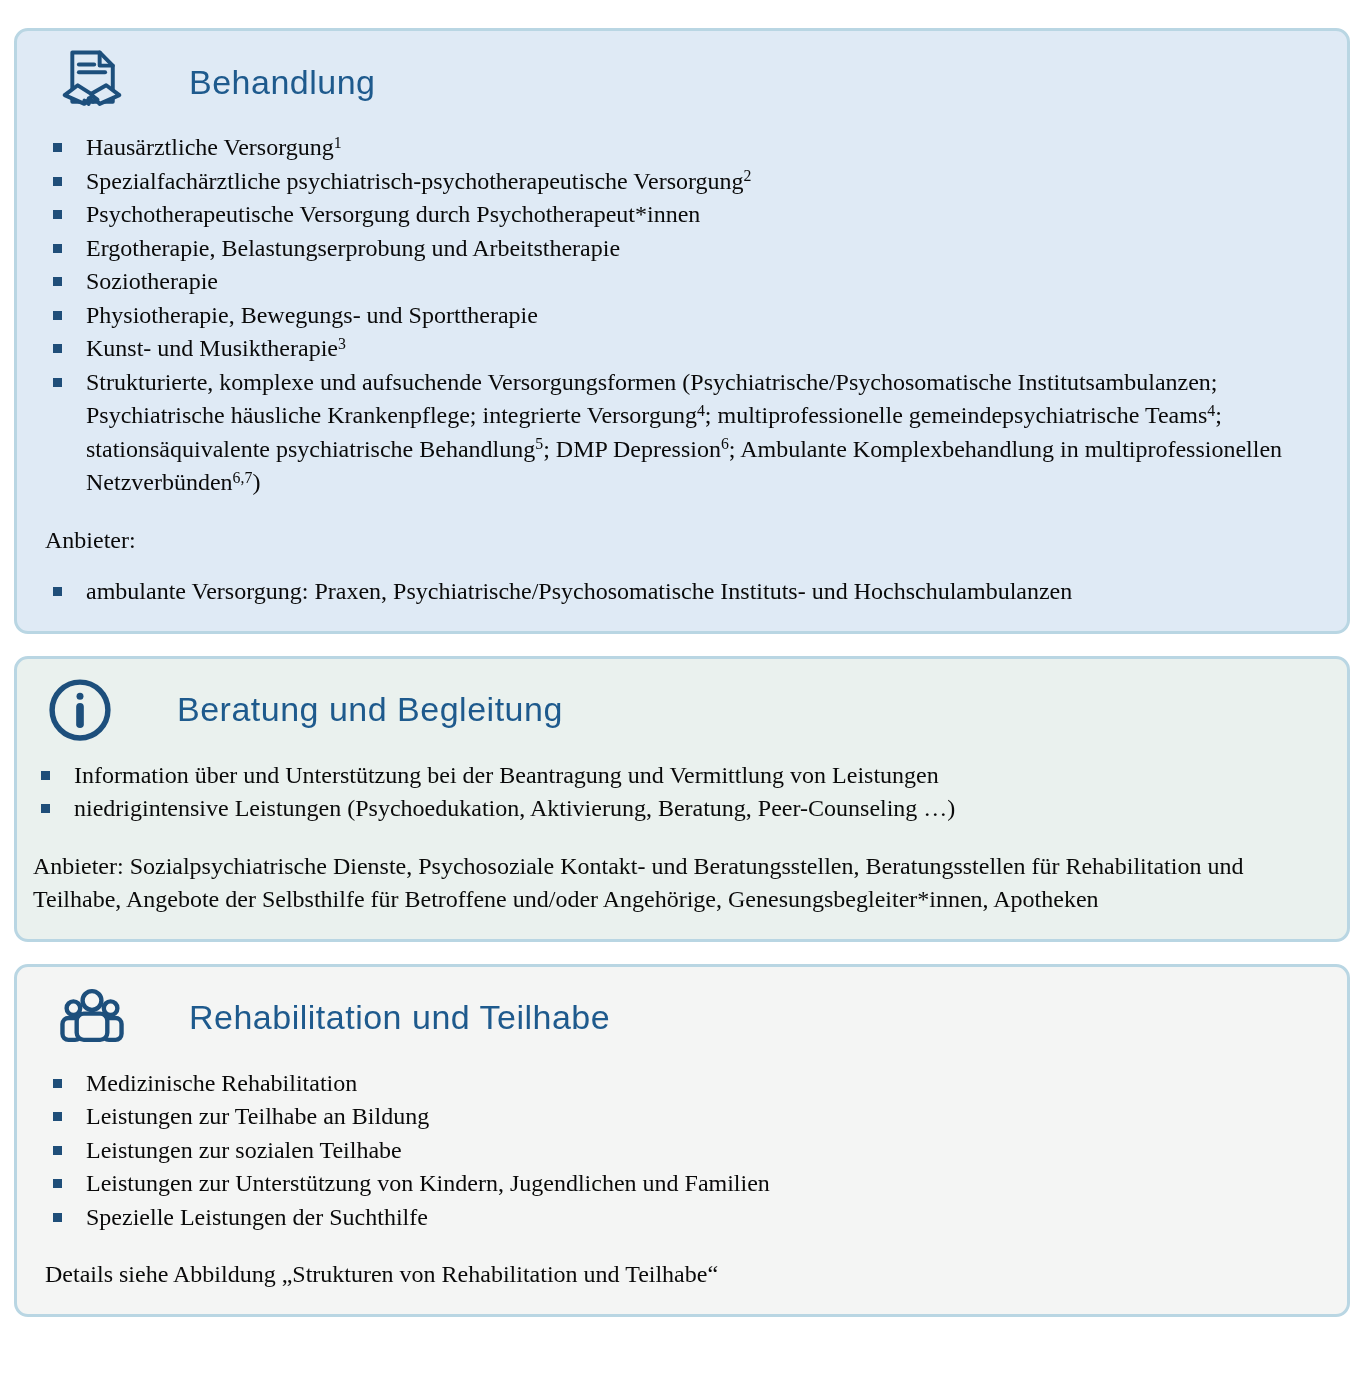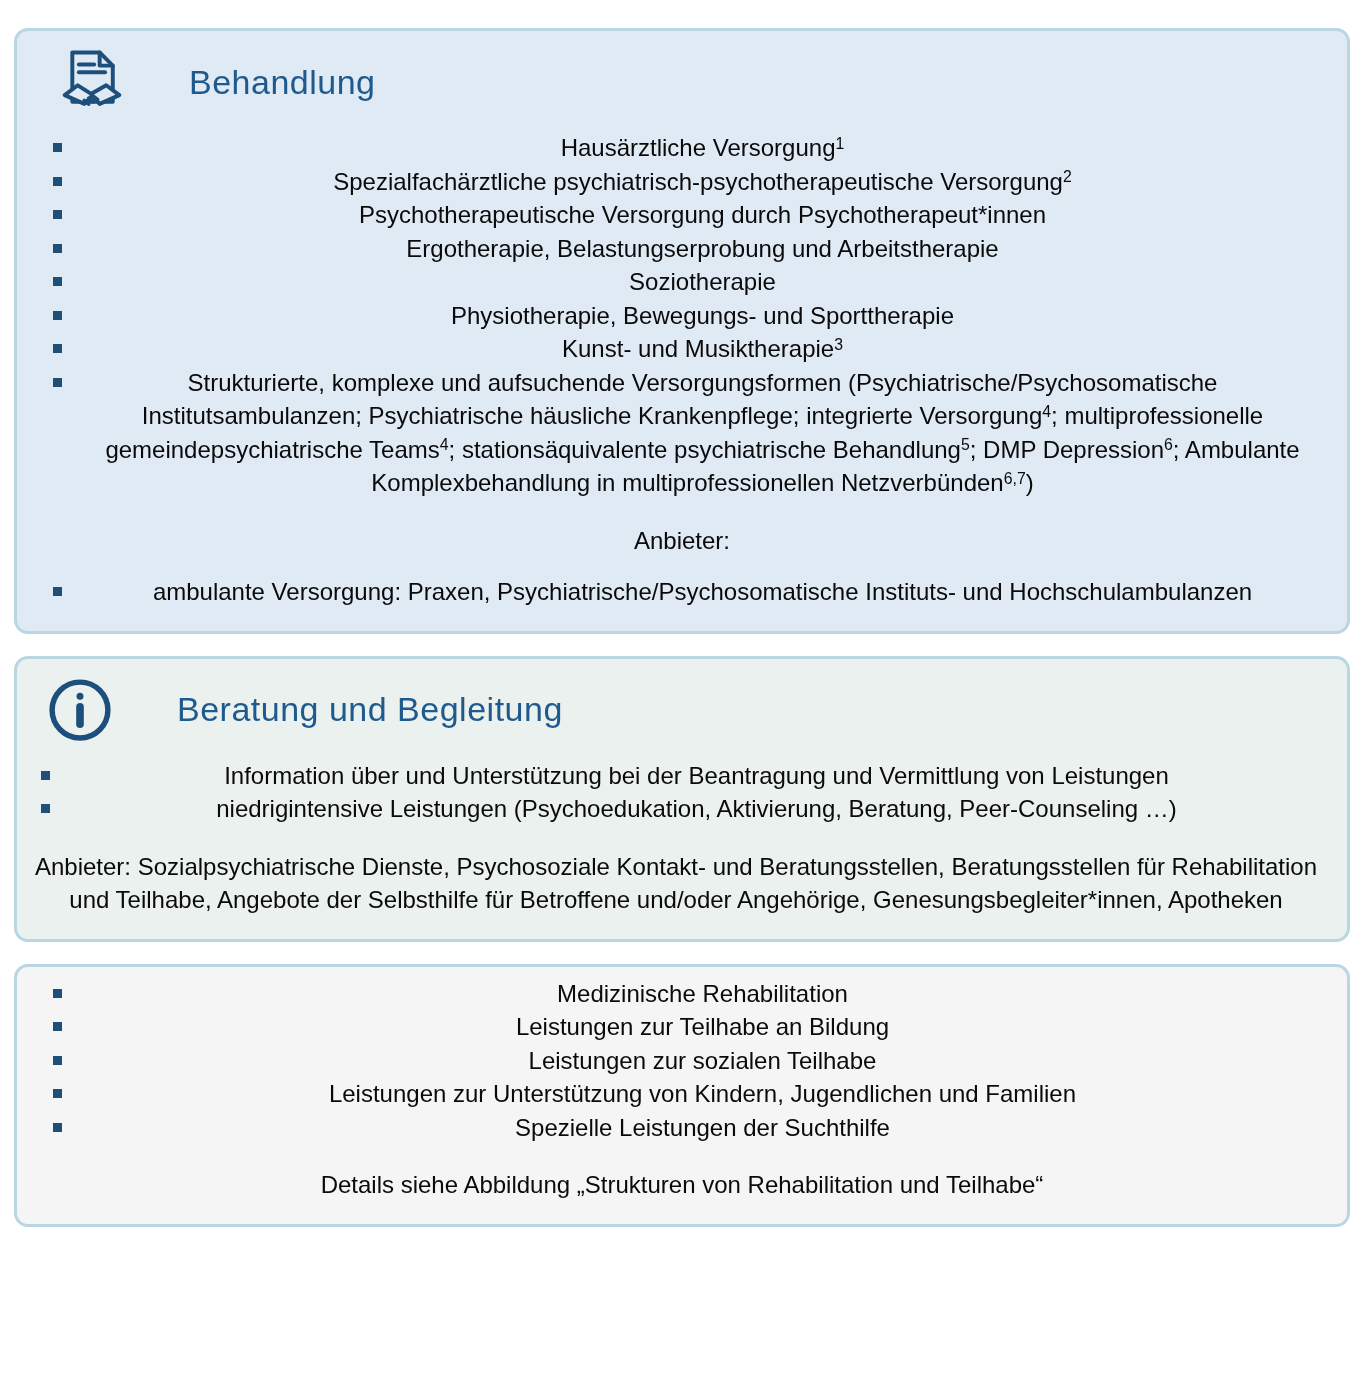--- a/index.html
+++ b/index.html
@@ -19,41 +19,40 @@
     color:var(--text);
   }
   .page{
     padding:28px 13px 6px 14px;
   }
   .panel{
     border:3px solid var(--border);
     border-radius:14px;
     padding:8px 28px 22px 28px;
     margin-bottom:22px;
-    text-align:center;
   }
   .panel:last-child{margin-bottom:0;}
   .panel-header{
     display:flex;
     align-items:center;
     padding:8px 0 12px 12px;
   }
   .panel-icon{
     width:70px;
     height:70px;
     flex:0 0 70px;
   }
   .panel-title{
     margin:0 0 0 62px;
     font-size:34px;
     font-weight:400;
     color:var(--accent);
     letter-spacing:0.5px;
   }
-  .panel-body{font-size:24px;line-height:33.5px;}
+  .panel-body{font-size:24px;line-height:33.5px;font-family:Liberation Serif, serif;}
   ul.bullets{
     list-style:none;
     margin:2px 0 0 0;
     padding:0;
   }
   ul.bullets li{
     position:relative;
     padding-left:41px;
   }
   ul.bullets li::before{
@@ -129,20 +128,33 @@
     <div class="panel-body">
         <ul class="bullets">
           <li>Information über und Unterstützung bei der Beantragung und Vermittlung von Leistungen</li>
           <li>niedrigintensive Leistungen (Psychoedukation, Aktivierung, Beratung, Peer-Counseling …)</li>
         </ul>
         <p class="para">Anbieter: Sozialpsychiatrische Dienste, Psychosoziale Kontakt- und Beratungsstellen, Beratungsstellen für Rehabilitation und Teilhabe, Angebote der Selbsthilfe für Betroffene und/oder Angehörige, Genesungsbegleiter*innen, Apotheken</p>
       </div>
   </section>
 
   <section class="panel" style="background: rgb(244, 245, 244);">
+    <div class="panel-header">
+      <span class="panel-icon">
+        <svg viewBox="0 0 64 64" width="70" height="70" fill="none" stroke="#1d4f7c" stroke-width="4" stroke-linejoin="round">
+          <circle cx="15" cy="23" r="6.2" fill="#f4f5f4"></circle>
+          <circle cx="49" cy="23" r="6.2" fill="#f4f5f4"></circle>
+          <rect x="5" y="32" width="17" height="20" rx="5.5" fill="#f4f5f4"></rect>
+          <rect x="42" y="32" width="17" height="20" rx="5.5" fill="#f4f5f4"></rect>
+          <circle cx="32" cy="16" r="8.6" fill="#f4f5f4"></circle>
+          <rect x="18" y="28" width="28" height="24" rx="6.5" fill="#f4f5f4"></rect>
+        </svg>
+      </span>
+      <h2 class="panel-title">Rehabilitation und Teilhabe</h2>
+    </div>
     <div class="panel-body">
         <ul class="bullets">
           <li>Medizinische Rehabilitation</li>
           <li>Leistungen zur Teilhabe an Bildung</li>
           <li>Leistungen zur sozialen Teilhabe</li>
           <li>Leistungen zur Unterstützung von Kindern, Jugendlichen und Familien</li>
           <li>Spezielle Leistungen der Suchthilfe</li>
         </ul>
         <p class="para">Details siehe Abbildung „Strukturen von Rehabilitation und Teilhabe“</p>
       </div>

